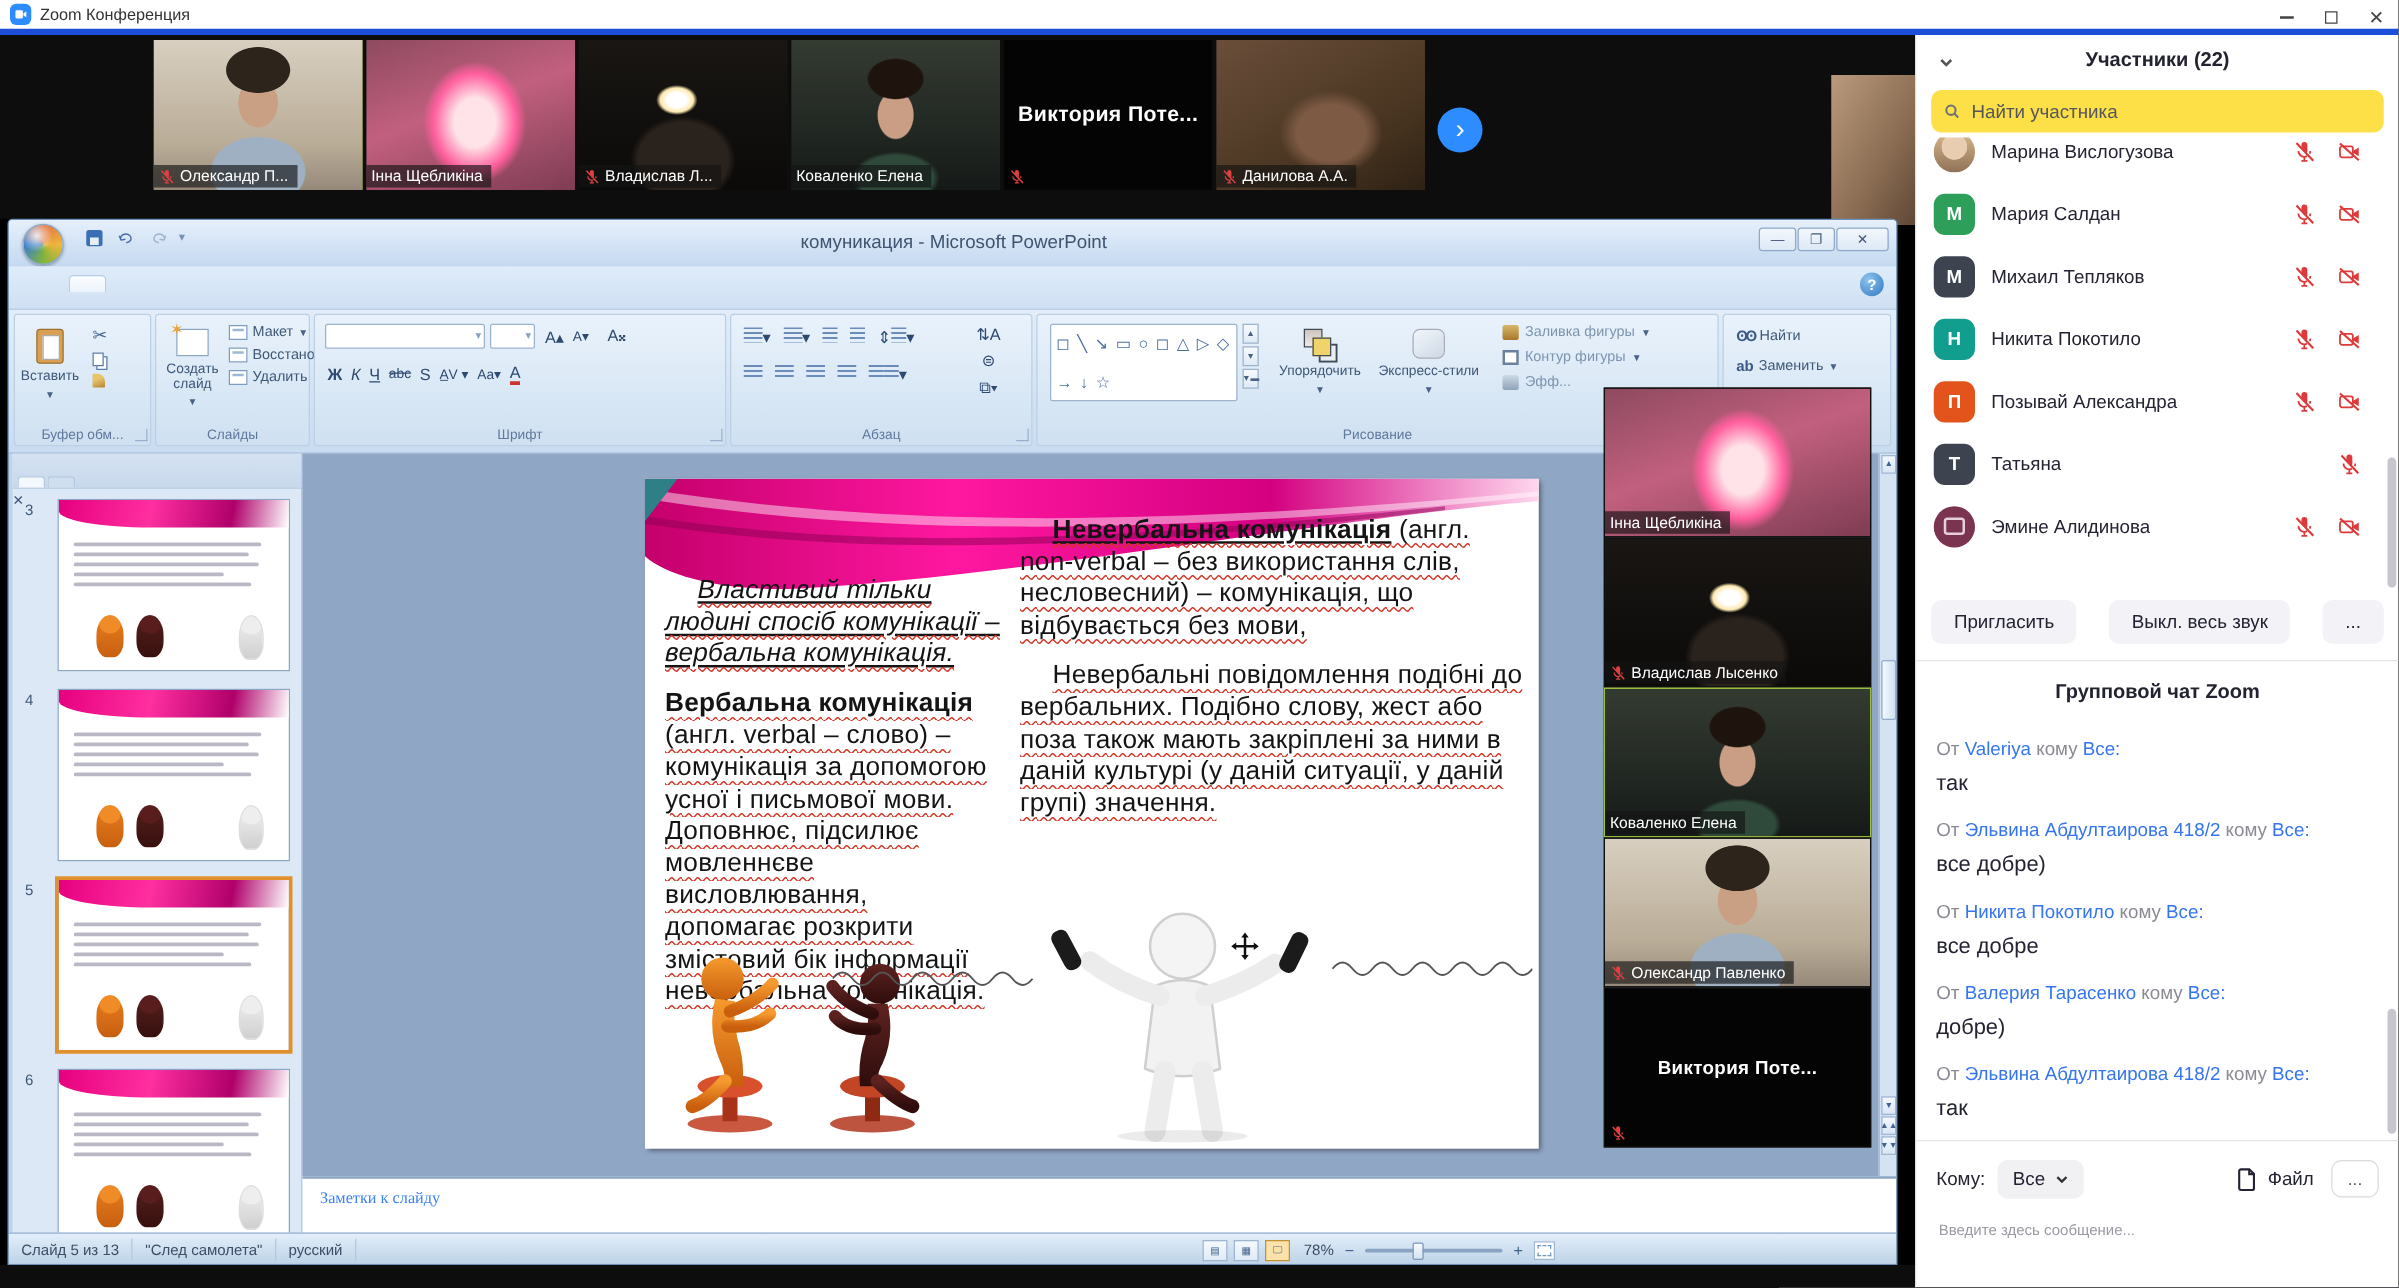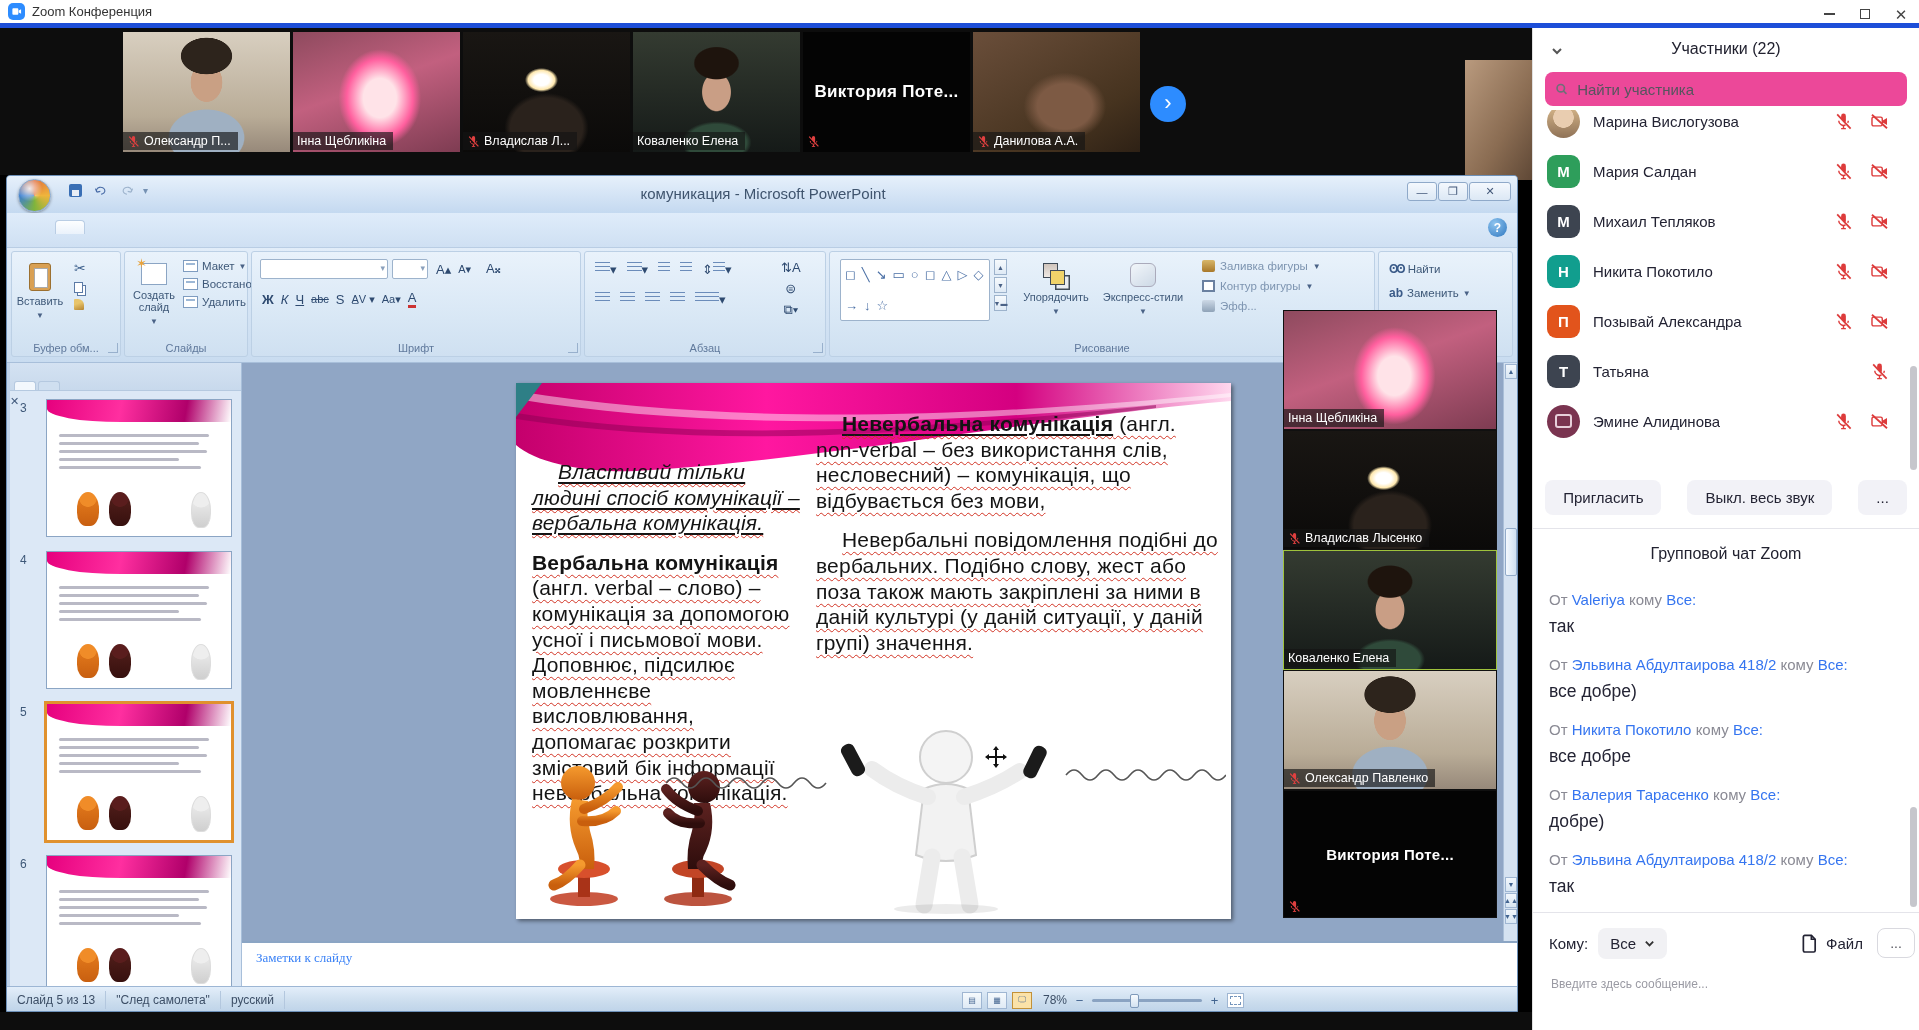--- a/index.html
+++ b/index.html
@@ -158,25 +158,25 @@
 
   
   #overlay{position:absolute;left:1283px;top: 310px;width:214px;z-index:30;}
   #overlay .vtile{width:214px;height:120px;border:1px solid #101010;}
   #overlay .vtile:last-child{height:128px;}
   #overlay .vtile.active{outline:2px solid #9fc23c;outline-offset:-2px;}
   #overlay .bigname{font-size:15px;}
 
   
   #right{position:absolute;left:1532px;top:28px;width:387px;height:1002px;background:#fff;border-left:1px solid #e0e0e0;}
-  .panel-head{position:absolute;left:0;width:100%;text-align:center;font-size:16px;font-weight:normal;color:#222230;}
+  .panel-head{position:absolute;left:0;width:100%;text-align:center;font-size:16px;font-weight:bold;color:#222230;}
   .chev{position:absolute;left:18px;top:3px;width:12px;height:12px;}
   .chev svg{stroke:#555;fill:none;stroke-width:2;width:12px;height:12px;}
   #pp-head{top:12px;}
-  #pp-search{position:absolute;left:12px;right:12px;top:44px;height:34px;background:#ec4899;border-radius:8px;display:flex;align-items:center;padding:0 10px;gap:7px;}
+  #pp-search{position:absolute;left:12px;right:12px;top:44px;height:34px;background:#fde047;border-radius:8px;display:flex;align-items:center;padding:0 10px;gap:7px;}
   #pp-search svg{width:14px;height:14px;stroke:#6f6f78;fill:none;stroke-width:2;}
   #pp-search input{border:none;background:transparent;outline:none;font-size:15px;color:#333;width:100%;}
   #pp-search input::placeholder{color:#55555e;}
   #pp-list{position:absolute;left:0;top:82px;width:100%;height:360px;overflow:hidden;}
   .p-row{position:relative;height:50px;display:flex;align-items:center;padding:0 30px 0 14px;gap:13px;cursor:pointer;}
   .p-row.cut{margin-top:-14px;}
   .p-avatar{width:33px;height:33px;border-radius:9px;display:flex;align-items:center;justify-content:center;color:#fff;font-size:15px;font-weight:bold;flex:0 0 auto;}
   .av-green .p-avatar{background:#2e9e5b;}
   .av-slate .p-avatar{background:#3d4450;}
   .av-teal .p-avatar{background:#119e8e;}
@@ -195,21 +195,21 @@
   #chat-head{top:517px;}
   #chat-list{position:absolute;left:0;top:557px;width:100%;height:327px;overflow:hidden;padding:6px 16px 0;}
   .msg{margin-bottom:19px;}
   .mh{font-size:15px;margin-bottom:8px;}
   .mh .g{color:#8a8a94;}
   .mh .b{color:#3575f0;}
   .mt{font-size:17.5px;color:#232333;}
   #chat-scrollbar{position:absolute;right:2px;top:557px;width:7px;height:327px;}
   #chat-scrollbar .th{position:absolute;top:222px;width:7px;height:100px;background:#c6c6cc;border-radius:4px;}
   .divider2{position:absolute;left:0;top:884px;width:100%;height:1px;background:#e4e4ea;}
-  #chat-footer{position:absolute;left:16px;right:4px;top:897px;height:36px;display:flex;align-items:center;gap:10px;}
+  #chat-footer{position:absolute;left:16px;right:16px;top:897px;height:36px;display:flex;align-items:center;gap:10px;}
   #chat-footer .g2{font-size:15px;color:#232333;}
   .to-select{display:flex;align-items:center;gap:8px;background:#f1f1f4;border:none;border-radius:8px;padding:7px 12px;font-size:15px;color:#232333;cursor:pointer;}
   .to-select svg{width:11px;height:11px;stroke:#333;fill:none;stroke-width:2;}
   .file-wrap{margin-left:auto;display:flex;align-items:center;gap:8px;font-size:15px;color:#232333;cursor:pointer;}
   .file-wrap svg{width:17px;height:19px;stroke:#232333;fill:none;stroke-width:1.8;}
   .more-btn{width:38px;height:30px;border:1px solid #d9d9df;border-radius:8px;background:#fff;color:#55555e;font-size:14px;cursor:pointer;margin-left:4px;}
   #chat-input{position:absolute;left:16px;right:16px;top:948px;border:none;outline:none;font-size:12px;color:#333;}
   #chat-input::placeholder{color:#9a9aa3;}
 
   #bottom-black{position:absolute;left:0;top:1012px;width:1532px;height:18px;background:#0d0d0d;}

